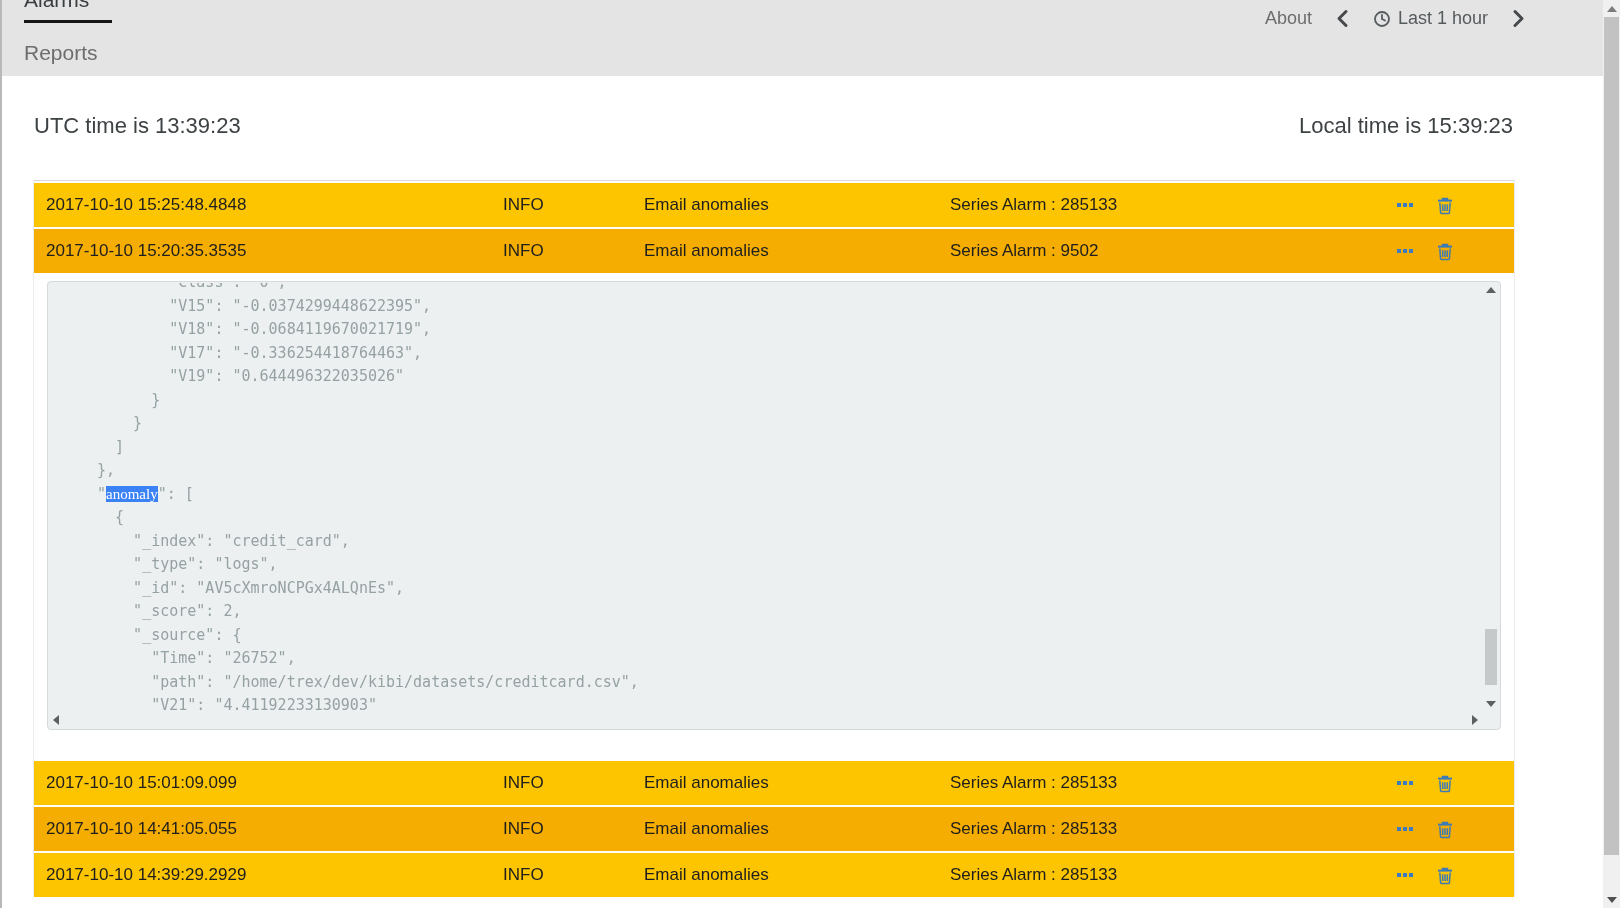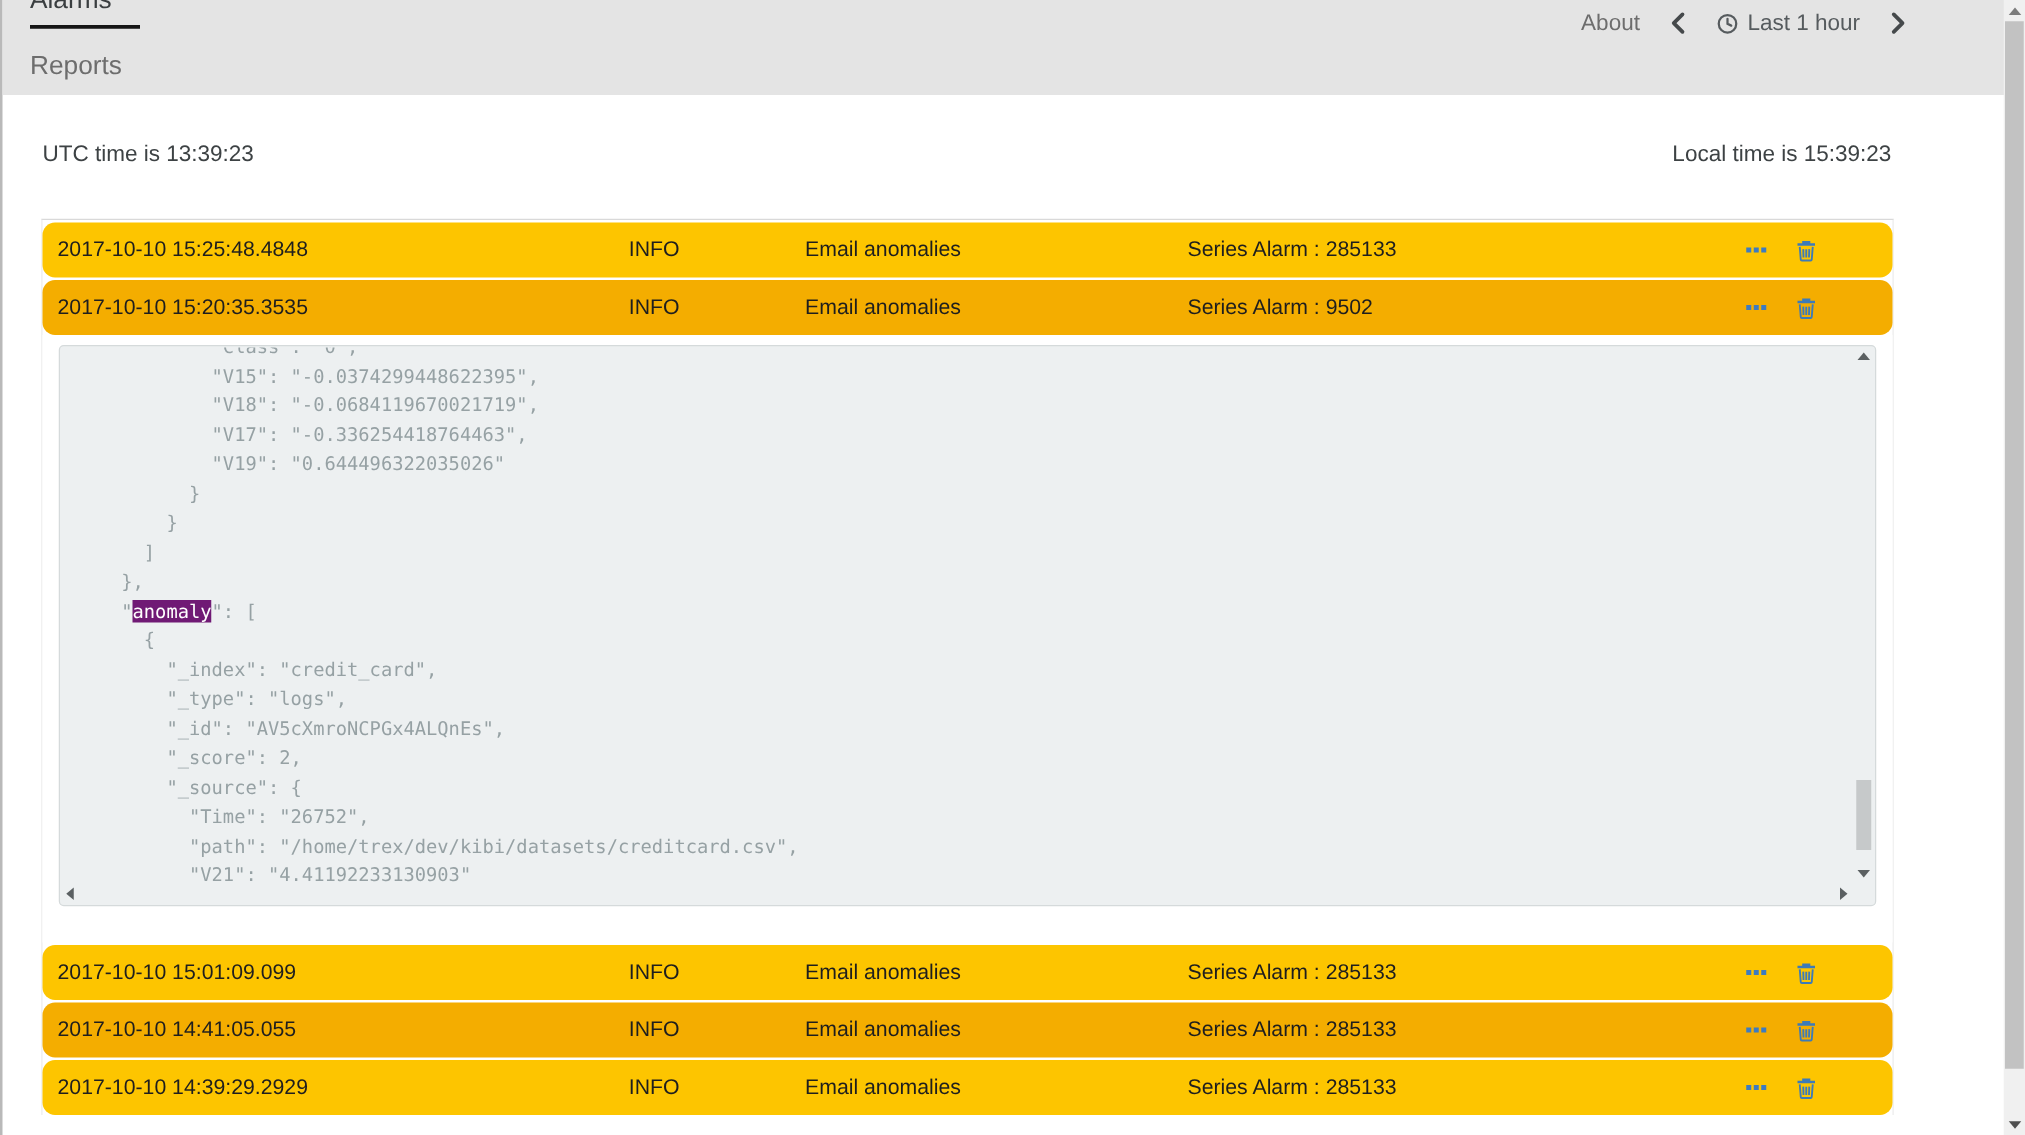--- a/index.html
+++ b/index.html
@@ -49,21 +49,21 @@
   }
   .about-link { color: #6d6d6d; cursor: pointer; }
   .chev-btn { display: flex; align-items: center; cursor: pointer; }
   .time-range { display: flex; align-items: center; gap: 7px; cursor: pointer; }
 
   
   .time-row {
     display: flex;
     justify-content: space-between;
     margin: 37px 107px 0 32px;
-    font-size: 18px;
+    font-size: 22px;
     color: #3d4244;
   }
 
   
   .alarm-table {
     margin: 41px 0 0 31px;
     width: 1482px;
     border-top: 1px solid #d9d9d9;
     border-left: 1px solid #ececec;
     border-right: 1px solid #ececec;
@@ -77,21 +77,21 @@
   .thead {
     border-bottom: 1px solid #d2d2d2;
   }
   .thead .cell {
     font-weight: 700;
     font-size: 16px;
     color: #2b2d2e;
     letter-spacing: .3px;
   }
   .cell { padding-left: 12px; overflow: hidden; white-space: nowrap; }
-  .row { margin-top: 2px; font-size: 17px; color: #1e1e1e; cursor: pointer; border-radius: 10px; }
+  .row { margin-top: 2px; font-size: 17px; color: #1e1e1e; cursor: pointer; }
   .row.light { background: #fdc500; }
   .row.dark  { background: #f4ad00; }
   .icon-cell { display: flex; align-items: center; }
   .dots-cell { padding-left: 11px; }
   .trash-cell { padding-left: 5px; }
   .dots { display: inline-flex; gap: 2px; cursor: pointer; padding: 4px 2px; }
   .dot { width: 4px; height: 4px; background: #3d7bc0; display: inline-block; }
   .trash-btn { display: inline-flex; cursor: pointer; }
 
   
@@ -110,21 +110,21 @@
   }
   .code-lines {
     font-family: "DejaVu Sans Mono", "Liberation Mono", monospace;
     font-size: 15px;
     line-height: 23.5px;
     color: #96a1a4;
     white-space: pre;
     padding-left: 48px;
     margin-top: -12px;
   }
-  .hl { background: #701a75; color: #ffffff; }
+  .hl { background: #3b82f6; color: #ffffff; font-family: Liberation Serif, serif; }
 
   
   .vscrollbar {
     position: absolute; top: 3px; right: 2px; bottom: 20px; width: 14px;
   }
   .vthumb {
     position: absolute; left: 1px; width: 12px; bottom: 24px; height: 56px;
     background: #c6c9ca;
   }
   .hscrollbar {

